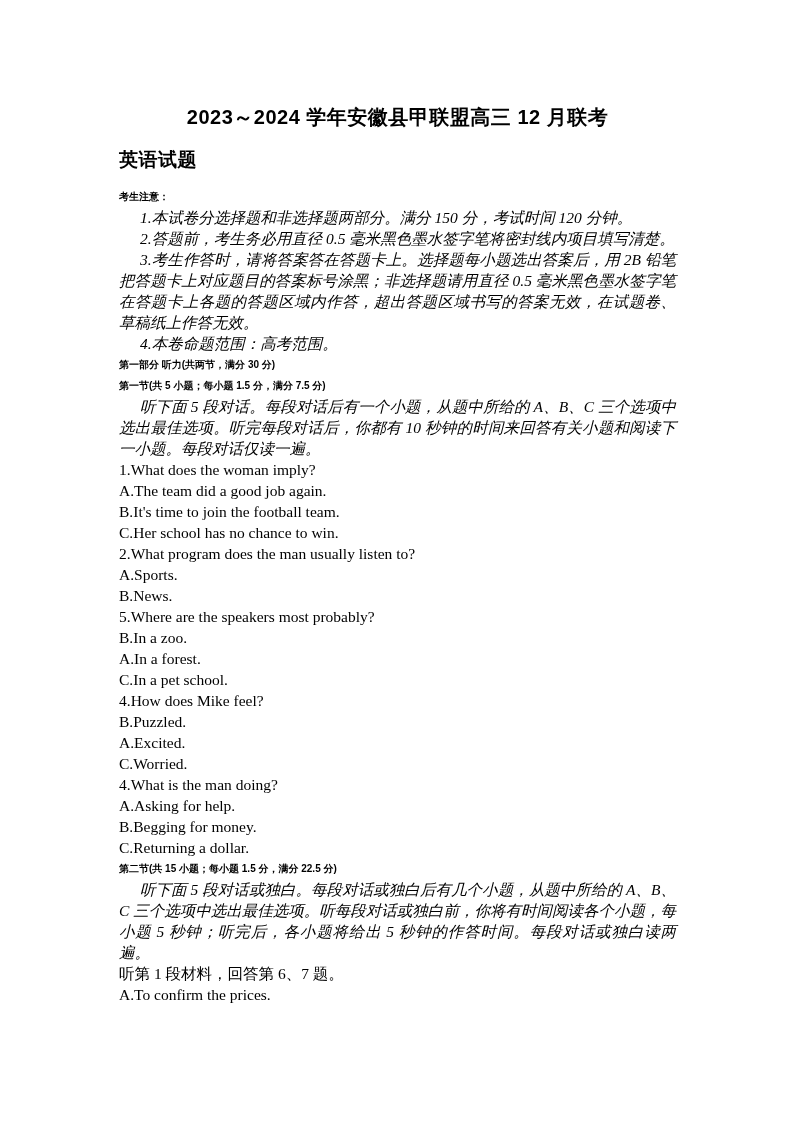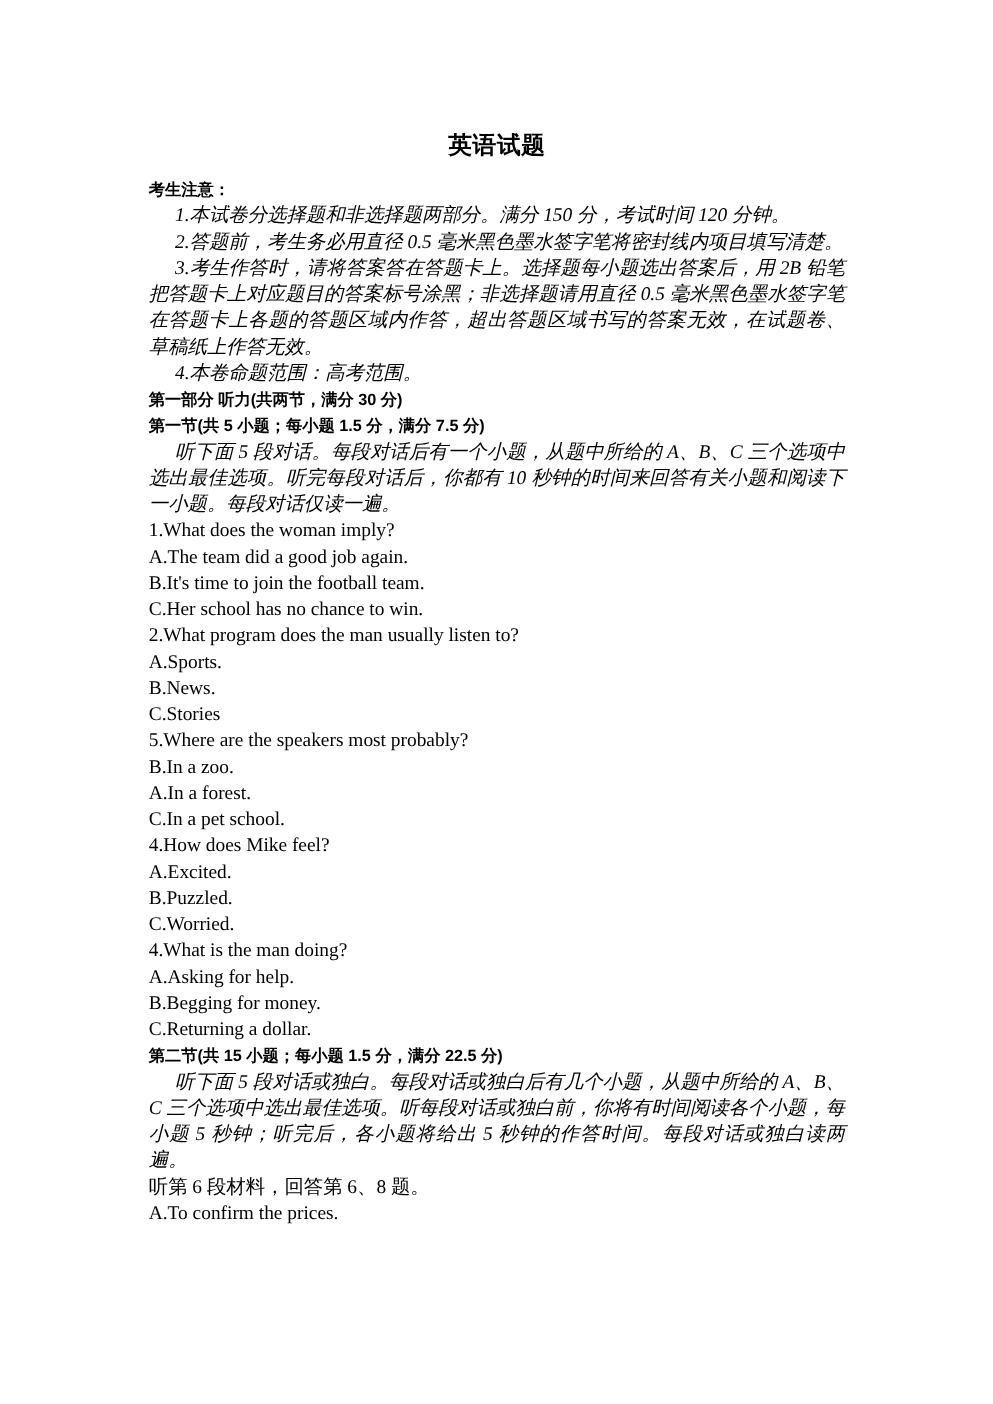--- a/index.html
+++ b/index.html
@@ -24,52 +24,52 @@
     margin: 0 0 23px 0;
     text-align: center;
     font-family: "Liberation Sans", "DejaVu Sans", sans-serif;
     font-weight: bold;
     font-size: 20px;
     line-height: 22px;
     letter-spacing: 0.5px;
   }
   .doc-subtitle {
     margin: 0 0 14px 0;
-    text-align: center;
-    font-family: Liberation Serif, serif;
+    font-family: Liberation Mono, monospace;
     font-weight: bold;
     font-size: 19px;
     line-height: 21px;
     letter-spacing: 0.5px;
   }
   .notice-heading,
   .sec-heading {
     font-family: "Liberation Sans", "DejaVu Sans", sans-serif;
     font-weight: bold;
-    font-size: 13px;
+    font-size: 10px;
     line-height: 21px;
   }
   .para {
     margin: 0;
     text-align: justify;
     text-justify: inter-ideograph;
   }
   .indent {
     text-indent: 21px;
     font-style: italic;
   }
   .line {
     margin: 0;
   }
 </style>
 </head>
 <body>
 
 <div class="page">
 
+  <h1 class="doc-title">2023～2024 学年安徽县甲联盟高三 12 月联考</h1>
   <h2 class="doc-subtitle">英语试题</h2>
 
   <div>
     <div class="notice-heading">考生注意：</div>
     <p class="para indent">1.本试卷分选择题和非选择题两部分。满分 150 分，考试时间 120 分钟。</p>
     <p class="para indent">2.答题前，考生务必用直径 0.5 毫米黑色墨水签字笔将密封线内项目填写清楚。</p>
     <p class="para indent">3.考生作答时，请将答案答在答题卡上。选择题每小题选出答案后，用 2B 铅笔把答题卡上对应题目的答案标号涂黑；非选择题请用直径 0.5 毫米黑色墨水签字笔在答题卡上各题的答题区域内作答，超出答题区域书写的答案无效，在试题卷、草稿纸上作答无效。</p>
     <p class="para indent">4.本卷命题范围：高考范围。</p>
   </div>
 
@@ -84,49 +84,48 @@
         <div class="line">1.What does the woman imply?</div>
         <div class="line">A.The team did a good job again.</div>
         <div class="line">B.It's time to join the football team.</div>
         <div class="line">C.Her school has no chance to win.</div>
       </div>
 
       <div>
         <div class="line">2.What program does the man usually listen to?</div>
         <div class="line">A.Sports.</div>
         <div class="line">B.News.</div>
-        <div class="line">C.Stories</div>
       </div>
 
       <div>
         <div class="line">5.Where are the speakers most probably?</div>
         <div class="line">B.In a zoo.</div>
         <div class="line">A.In a forest.</div>
         <div class="line">C.In a pet school.</div>
       </div>
 
       <div>
         <div class="line">4.How does Mike feel?</div>
+        <div class="line">B.Puzzled.</div>
         <div class="line">A.Excited.</div>
-        <div class="line">B.Puzzled.</div>
         <div class="line">C.Worried.</div>
       </div>
 
       <div>
         <div class="line">4.What is the man doing?</div>
         <div class="line">A.Asking for help.</div>
         <div class="line">B.Begging for money.</div>
         <div class="line">C.Returning a dollar.</div>
       </div>
     </div>
 
     <div>
       <div class="sec-heading">第二节(共 15 小题；每小题 1.5 分，满分 22.5 分)</div>
       <p class="para indent">听下面 5 段对话或独白。每段对话或独白后有几个小题，从题中所给的 A、B、C 三个选项中选出最佳选项。听每段对话或独白前，你将有时间阅读各个小题，每小题 5 秒钟；听完后，各小题将给出 5 秒钟的作答时间。每段对话或独白读两遍。</p>
-      <div class="line">听第 6 段材料，回答第 6、8 题。</div>
+      <div class="line">听第 1 段材料，回答第 6、7 题。</div>
 
       <div>
         <div class="line">A.To confirm the prices.</div>
       </div>
     </div>
   </div>
 
 </div>
 
 </body></html>

